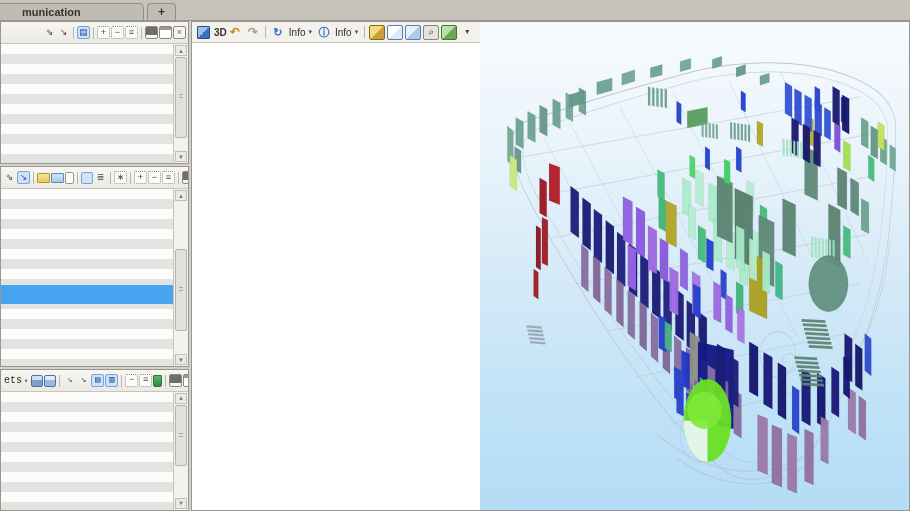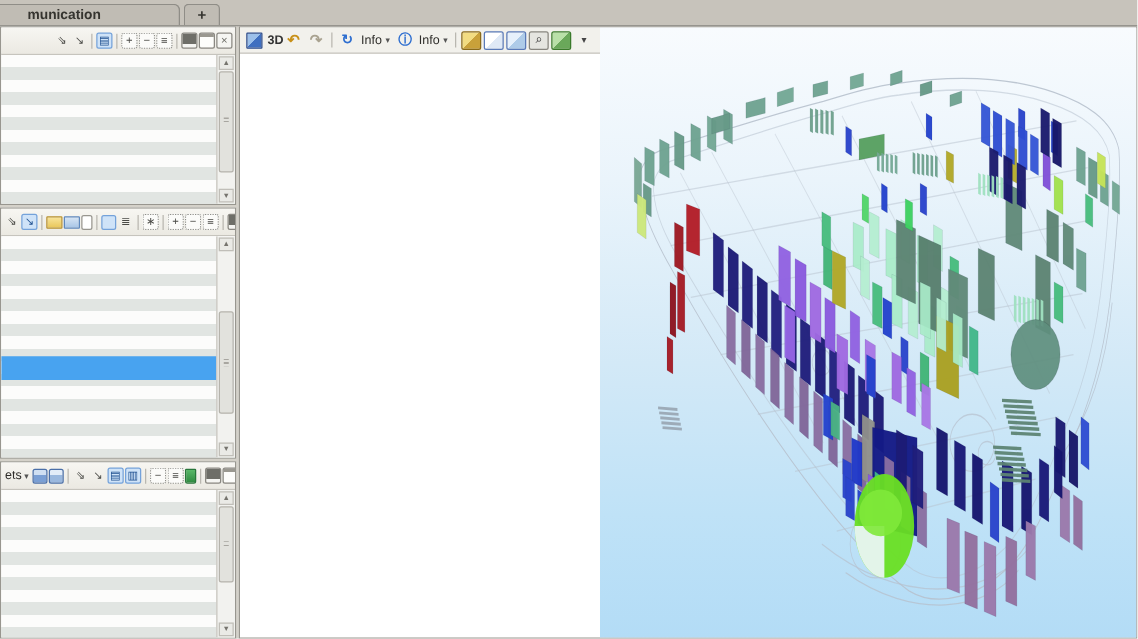--- a/index.html
+++ b/index.html
@@ -11,21 +11,21 @@
        background:#c0bcb4;border:1px solid #8f8d87;border-bottom:none;border-radius:4px 4px 0 0;margin-right:3px;}
   .tab.cut{border-left:none;border-radius:0 5px 0 0;padding-left:22px;width:108px;}
   .tab.active{height:19px;line-height:19px;background:#edece6;}
   .tab.plus{padding:0 10px;font-size:12px;}
   
   .content{display:flex;height:490px;}
   .left-col{width:189px;display:flex;flex-direction:column;background:#d4d1c9;}
   .panel{background:#fff;border:1px solid #98968f;display:flex;flex-direction:column;box-sizing:border-box;}
   .p1{height:143px;margin-bottom:2px;}
   .p2{height:201px;margin-bottom:2px;}
-  .p3{flex:1;}
+  .p3{flex:1;font-family:Liberation Mono, monospace;}
   .ptoolbar{height:21px;background:linear-gradient(#f7f6f2,#eb её);flex:none;}
   .ptoolbar{background:linear-gradient(#f7f6f2,#ebe9e2);border-bottom:1px solid #c6c4bd;
             display:flex;align-items:center;gap:1px;padding:0 2px;overflow:hidden;}
   .ptoolbar.right{justify-content:flex-end;}
   
   .tbi{width:13px;height:13px;display:inline-flex;align-items:center;justify-content:center;
        font-size:9px;line-height:1;color:#4a4a46;border:1px solid transparent;border-radius:2px;
        box-sizing:border-box;flex:none;cursor:default;}
   .tbi.pressed{background:#cfe3f8;border-color:#74a2da;color:#1e4f8f;}
   .tbi.dotted{border:1px dotted #8f8f8a;background:#fbfbf9;}

